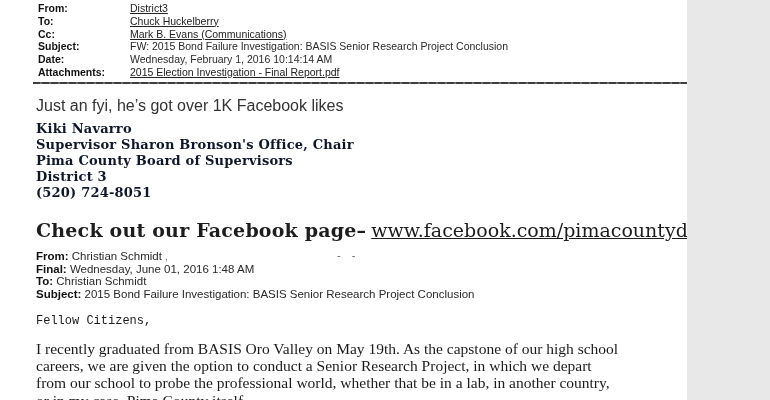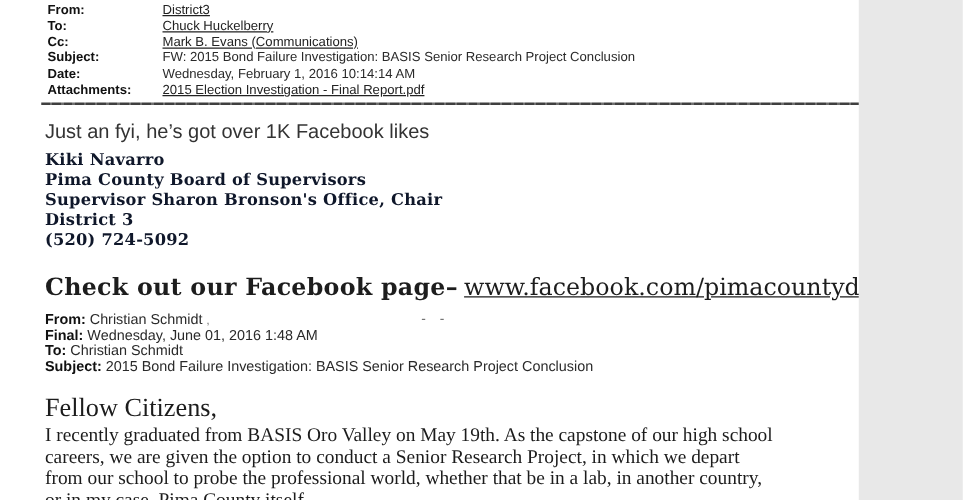--- a/index.html
+++ b/index.html
@@ -107,22 +107,22 @@
     left: 337px;
     font-size: 11px;
     color: #666;
     letter-spacing: 4px;
   }
 
   .greeting {
     position: absolute;
     top: 314px;
     left: 36px;
-    font-family: Liberation Serif, serif;
-    font-size: 21px;
+    font-family: Liberation Mono, monospace;
+    font-size: 12px;
     color: #1c1c1c;
   }
 
   .paragraph {
     position: absolute;
     top: 340px;
     left: 36px;
     font-family: "Liberation Serif", serif;
     font-size: 15.5px;
     line-height: 17.2px;
@@ -155,24 +155,24 @@
       <span class="meta-label">Attachments:</span><span class="meta-value link">2015 Election Investigation - Final Report.pdf</span>
     </div>
   </div>
 
   <div class="divider"></div>
 
   <div class="intro-note">Just an fyi, he’s got over 1K Facebook likes</div>
 
   <div class="signature">
     <div>Kiki Navarro</div>
+    <div>Supervisor Sharon Bronson's Office, Chair</div>
     <div>Pima County Board of Supervisors</div>
-    <div>Supervisor Sharon Bronson's Office, Chair</div>
     <div>District 3</div>
-    <div>(520) 724-5092</div>
+    <div>(520) 724-8051</div>
   </div>
 
   <div class="facebook-line">
     <span class="fb-label">Check out our Facebook page–</span><span class="fb-link">www.facebook.com/pimacountyd3</span>
   </div>
 
   <div class="fwd-header">
     <div>
       <span class="fwd-label">From:</span>
       <span>Christian Schmidt</span><span class="artifact-comma">,</span>

